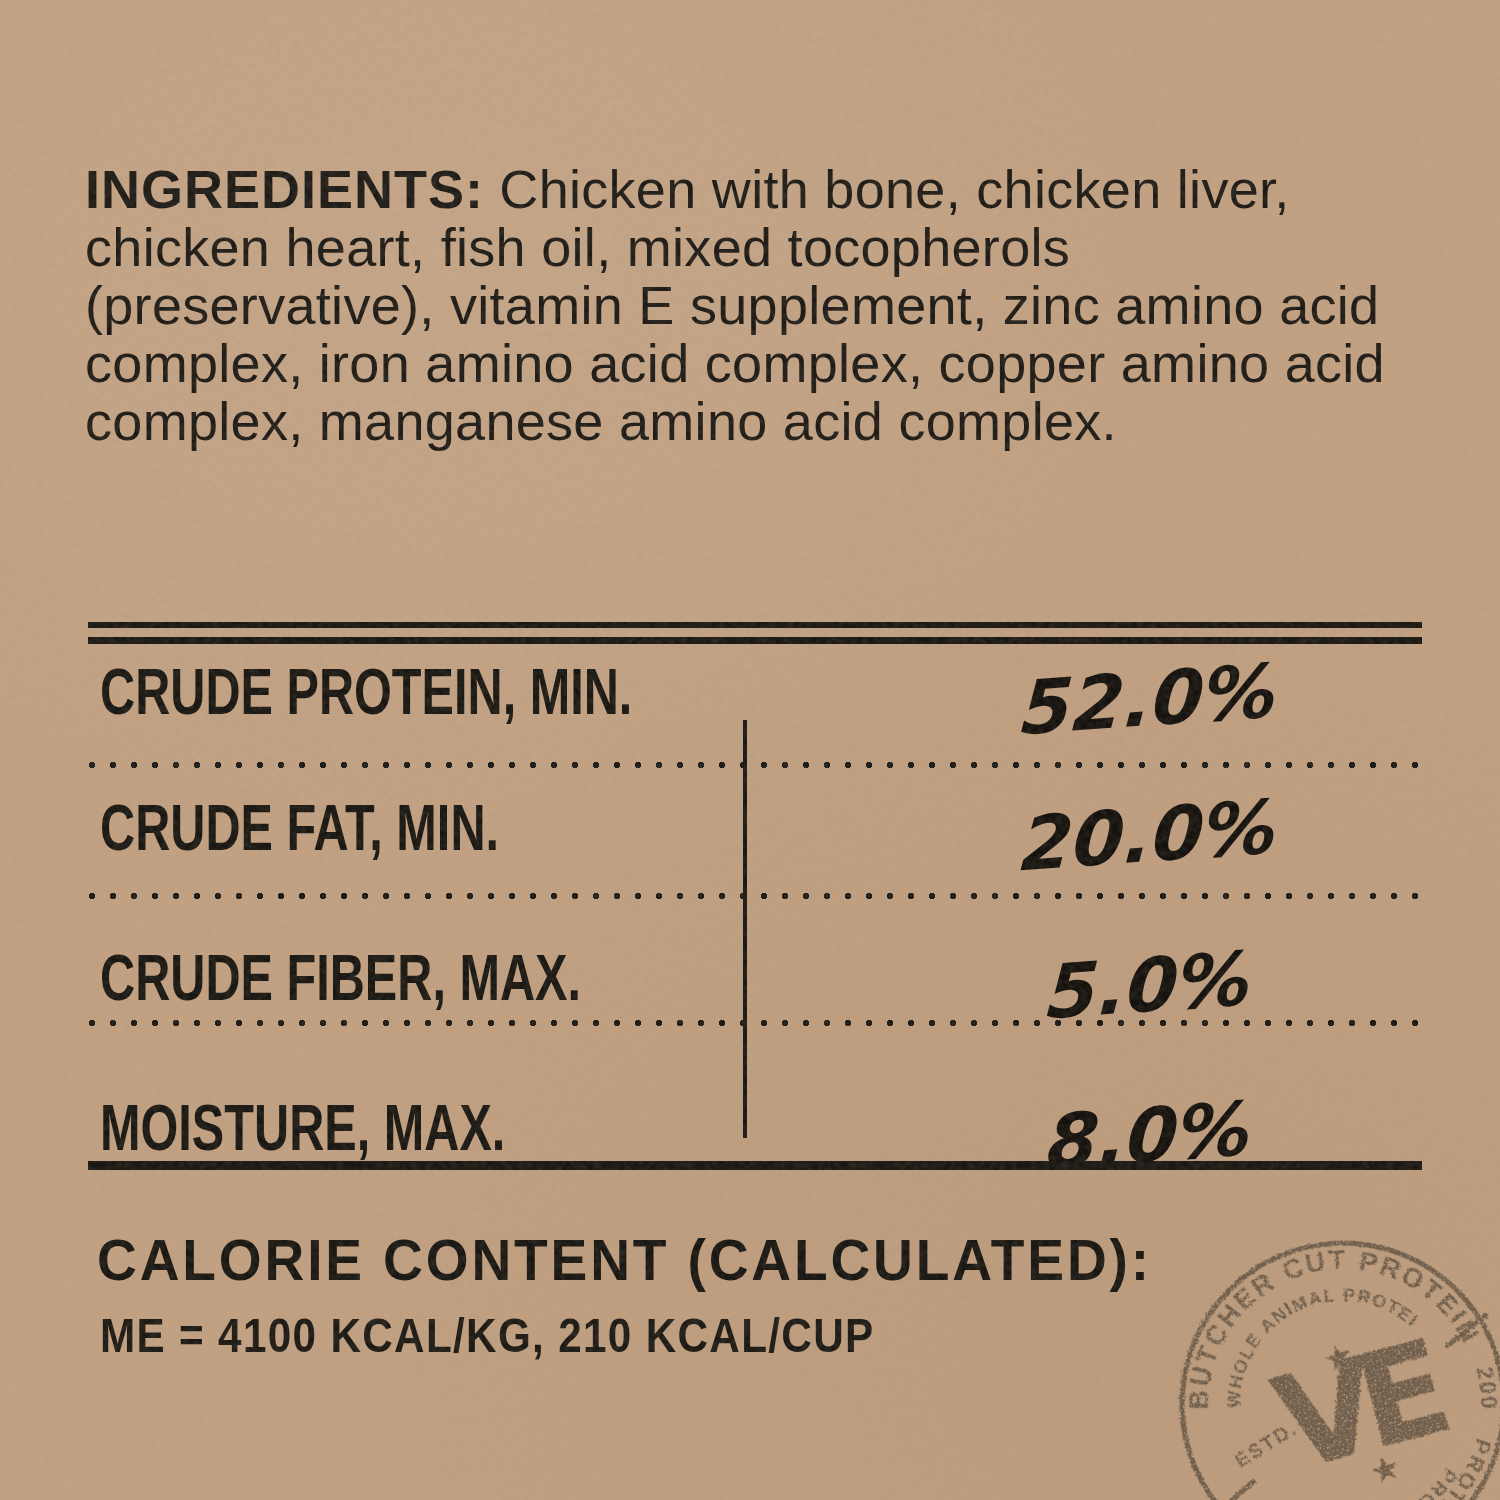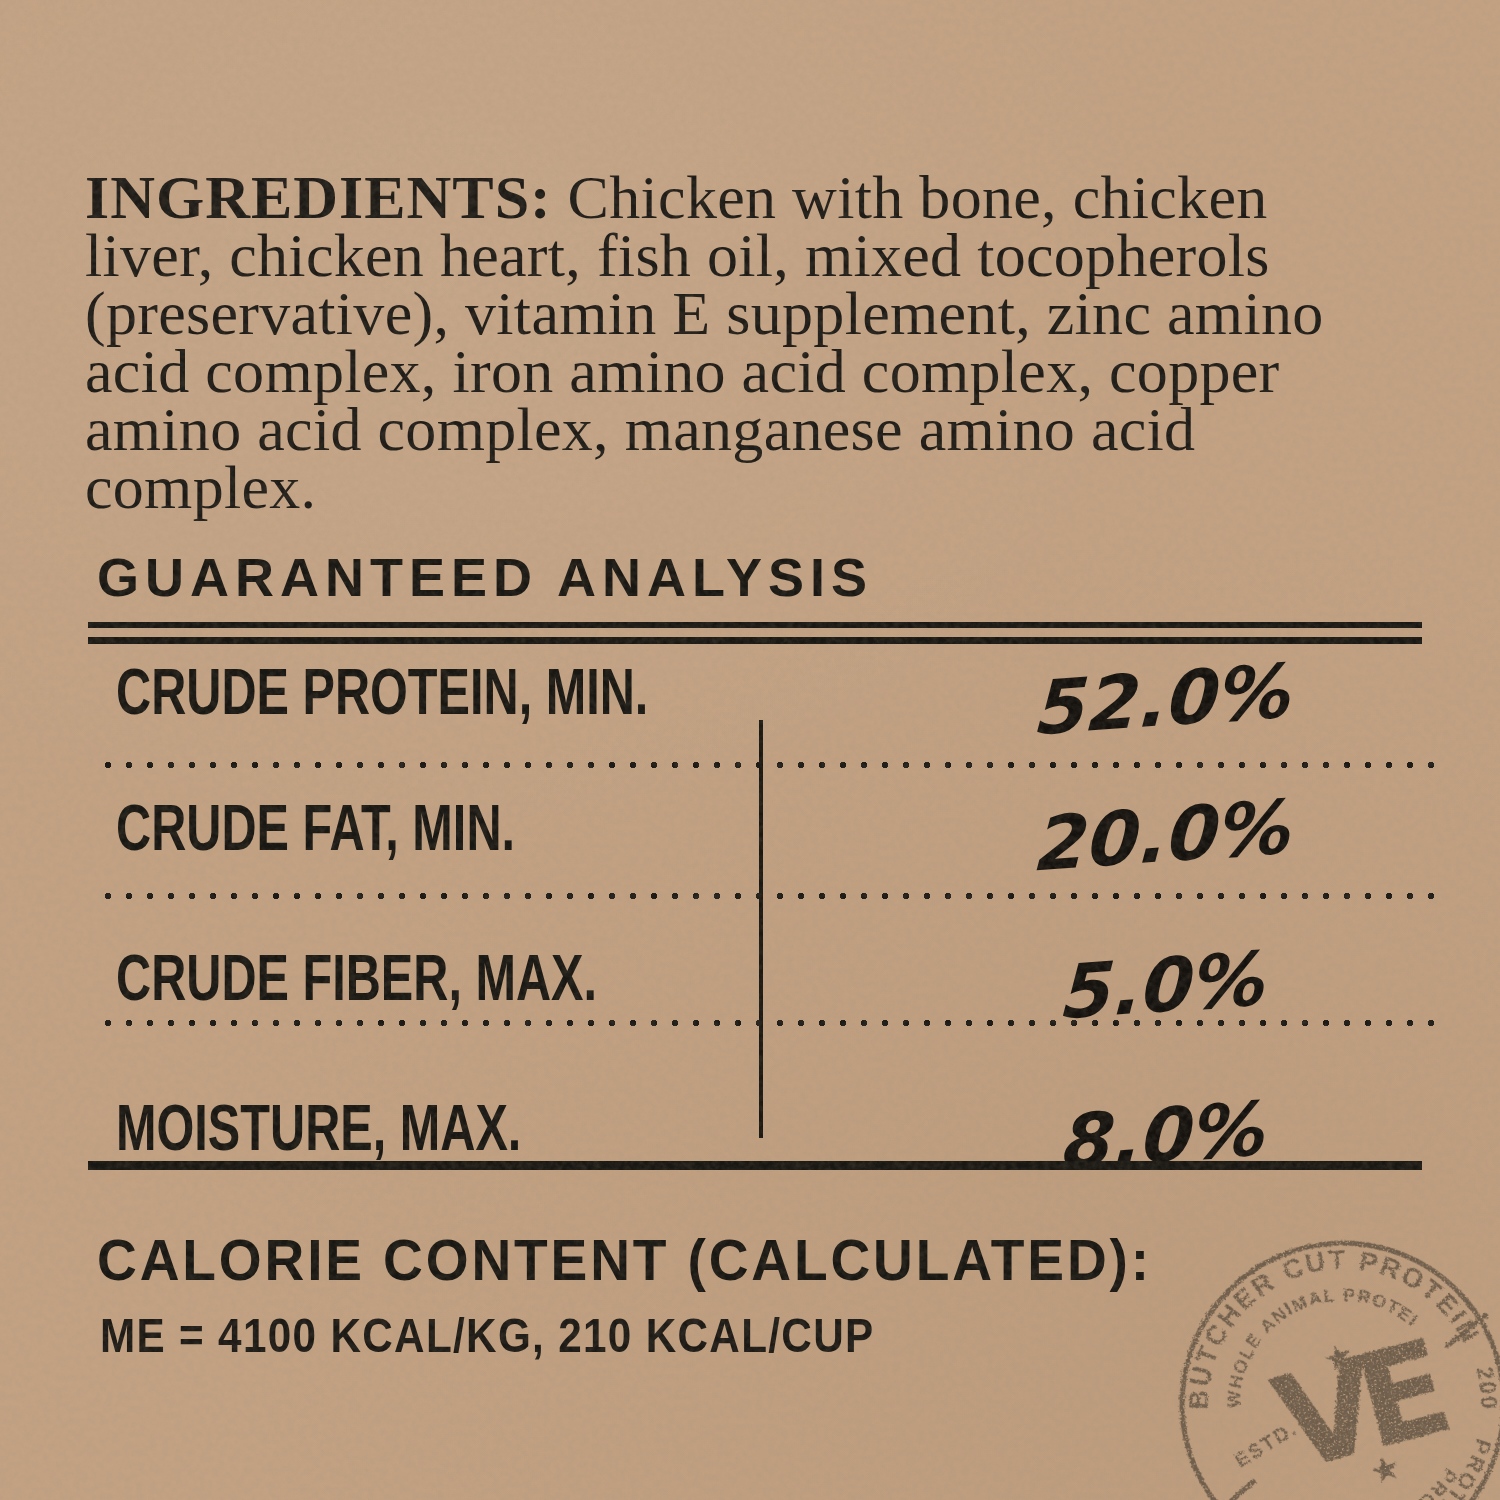--- a/index.html
+++ b/index.html
@@ -11,37 +11,37 @@
       radial-gradient(1300px 1000px at 28% 18%, rgba(255,255,255,0.05), transparent 60%),
       radial-gradient(1400px 1200px at 80% 90%, rgba(120,90,60,0.08), transparent 70%),
       #c3a283;
     font-family:"Liberation Sans", sans-serif;
     color:#1c1915;
   }
   .texture{position:absolute;inset:0;z-index:6;pointer-events:none;}
   
   .ingredients{
     position:absolute;left:85px;top:106px;width:1310px;z-index:2;
-    font-size:62px;line-height:58px;letter-spacing:0.3px;color:#1e1b17;font-family:Liberation Serif, serif;
+    font-size:54px;line-height:58px;letter-spacing:0.3px;color:#1e1b17;
   }
   .ingredients .lbl{font-weight:bold;letter-spacing:1px;}
   
   .ga-title{
     position:absolute;left:97px;top:546px;z-index:2;margin:0;
     font-size:54px;font-weight:800;letter-spacing:6px;color:#191713;
   }
   .rule-double{
     position:absolute;left:88px;width:1334px;top:622px;height:9px;z-index:2;
     border-top:6px solid #191713;border-bottom:7px solid #191713;
   }
   .rule-heavy{
     position:absolute;left:88px;width:1334px;top:1161px;height:0;z-index:2;
     border-top:9px solid #191713;
   }
-  .ga-table{position:absolute;left:0;top:0;width:1444px;height:1500px;z-index:2;margin-left:16px;}
+  .ga-table{position:absolute;left:0;top:0;width:1444px;height:1500px;z-index:2;}
   .v-divider{
     position:absolute;left:743px;top:720px;width:4px;height:418px;
     background:#191713;
   }
   .dotline{
     position:absolute;left:88px;width:1334px;height:8px;
     background-image:radial-gradient(circle 3.4px at 4px 50%, #1d1a16 97%, transparent);
     background-size:21px 8px;background-repeat:repeat-x;
   }
   .ga-row{position:absolute;left:0;width:1500px;height:70px;}
@@ -75,21 +75,20 @@
   .stamp .ve{font-family:"DejaVu Sans", sans-serif;letter-spacing:-0.13em;}
 </style>
 </head>
 <body>
 
 <div class="sheet">
 
   <p class="ingredients"><span class="lbl">INGREDIENTS:</span>
     <span>Chicken with bone, chicken liver, chicken heart, fish oil, mixed tocopherols (preservative), vitamin E supplement, zinc amino acid complex, iron amino acid complex, copper amino acid complex, manganese amino acid complex.</span></p>
 
-  <h2 class="ga-title">GUARANTEED ANALYSIS</h2>
   <div class="rule-double"></div>
 
   <div class="ga-table">
     <div class="v-divider"></div>
 
     <div class="ga-row" style="top:660px">
       <span class="ga-label">CRUDE PROTEIN, MIN.</span>
       <span class="ga-value">52.0%</span>
     </div>
     <div class="dotline" style="top:761px"></div>

